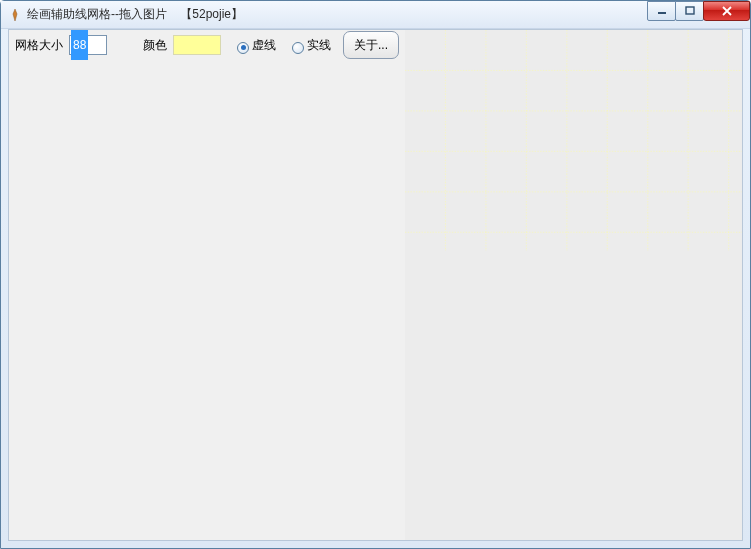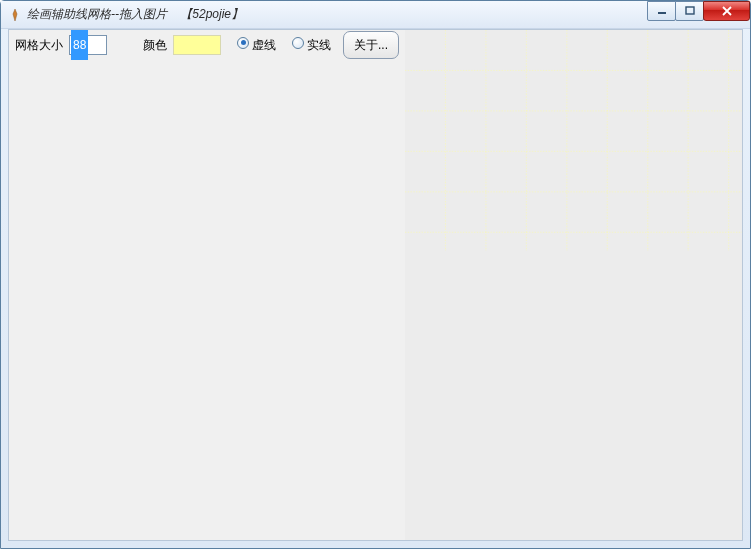--- a/index.html
+++ b/index.html
@@ -22,21 +22,20 @@
     flex-direction: column;
   }
   .titlebar {
     height: 28px;
     display: flex;
     align-items: center;
     padding: 0 2px 0 6px;
     position: relative;
     background: linear-gradient(#f3f8fe, #dfe9f6);
     border-bottom: 1px solid #c8d6e8;
-    font-style: italic;
   }
   .titlebar .icon-app {
     width: 16px; height: 16px;
     margin-right: 4px;
     display: flex; align-items: center; justify-content: center;
     font-size: 12px; color: #8a5a2a;
   }
   .titlebar .title {
     color: #2b2b2b;
     font-size: 12px;
@@ -81,21 +80,21 @@
   }
   .lbl { color: #000; font-size: 12px; }
   .sel-wrap { position: relative; width: 38px; height: 20px; border:1px solid #7a95b0; background:#fff; display:flex; align-items:center; }
   .sel-text { background:#3399ff; color:#fff; padding:8px 2px; font:12px Tahoma,sans-serif; margin-left:1px; }
   .color-swatch {
     width: 48px; height: 20px;
     background: #ffff99;
     border: 1px solid #d8d8b0;
     cursor: pointer;
   }
-  .radio-wrap { display: flex; align-items: flex-start; gap: 3px; margin-left: 10px; cursor: pointer; }
+  .radio-wrap { display: flex; align-items: flex-end; gap: 3px; margin-left: 10px; cursor: pointer; }
   .radio-dot {
     width: 12px; height: 12px; border-radius: 50%;
     border: 1px solid #5a7fa0;
     background: radial-gradient(circle at 35% 35%, #fff, #d6e4f3);
     position: relative;
   }
   .radio-dot.checked::after {
     content: ""; position: absolute;
     width: 5px; height: 5px; border-radius: 50%;
     background: #2a6fbf;

